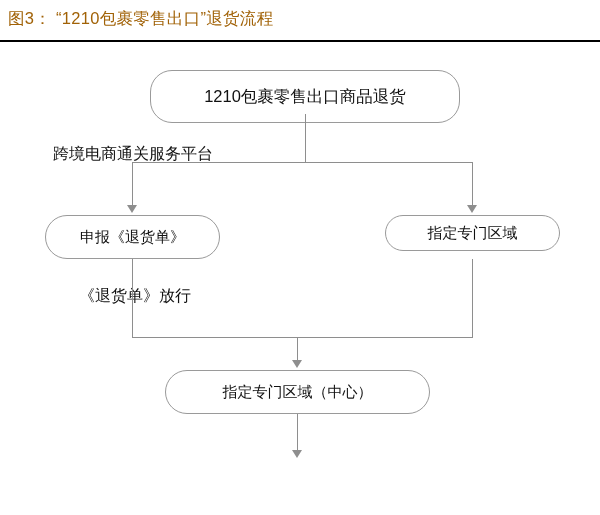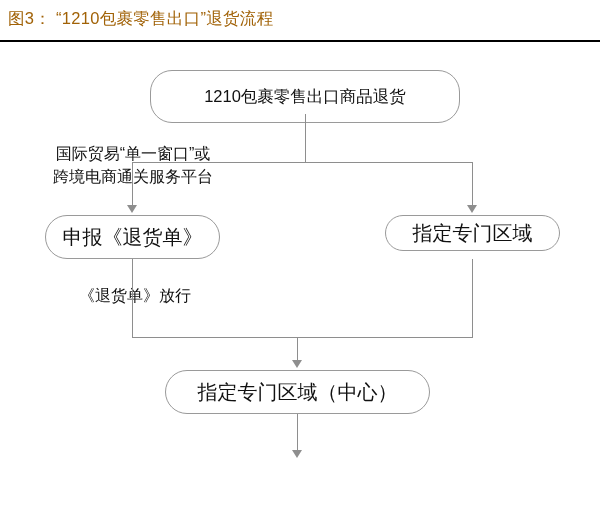--- a/index.html
+++ b/index.html
@@ -42,21 +42,21 @@
   .node {
     position: absolute;
     box-sizing: border-box;
     border: 1px solid #9a9a9a;
     border-radius: 22px;
     background: #ffffff;
     display: flex;
     align-items: center;
     justify-content: center;
     text-align: center;
-    font-size: 20px;
+    font-size: 15px;
     color: #111111;
     line-height: 1.2;
     white-space: nowrap;
   }
   .node-top     { left: 150px; top: 70px;  width: 310px; height: 53px; font-size: 16.5px; }
   .node-declare { left: 45px;  top: 215px; width: 175px; height: 44px; }
   .node-area    { left: 385px; top: 215px; width: 175px; height: 36px; }
   .node-return  { left: 165px; top: 370px; width: 265px; height: 44px; }
   .node-ledger  { left: 205px; top: 460px; width: 195px; height: 46px; }
 
@@ -111,21 +111,20 @@
   <div class="node node-area">
     <span>指定专门区域</span>
   </div>
 
   <div class="node node-return">
     <span>指定专门区域（中心）</span>
   </div>
 
 
   <div class="edge-label lbl-left-top">
-    <div>国际贸易“单一窗口”或</div>
     <div>跨境电商通关服务平台</div>
   </div>
 
 
   <div class="edge-label lbl-left-mid">
     <div>《退货单》放行</div>
   </div>
 
 
   <div class="line vline" style="left:305px; top:114px; height:48px;"></div>

